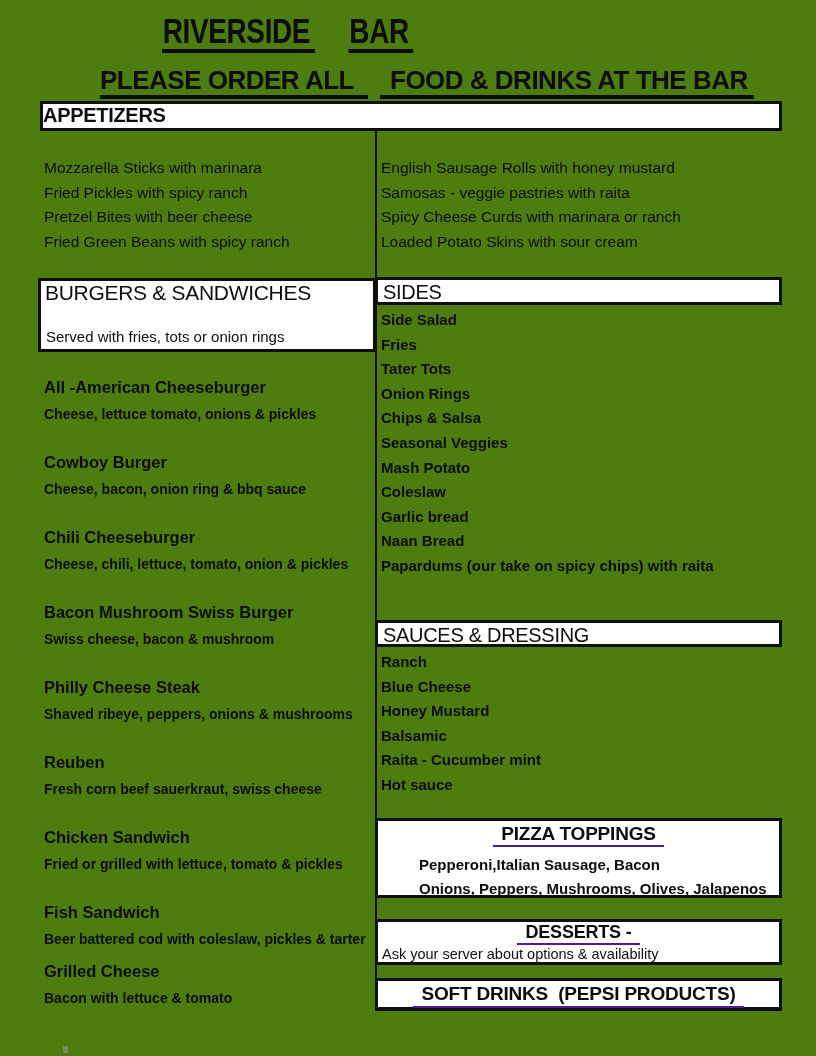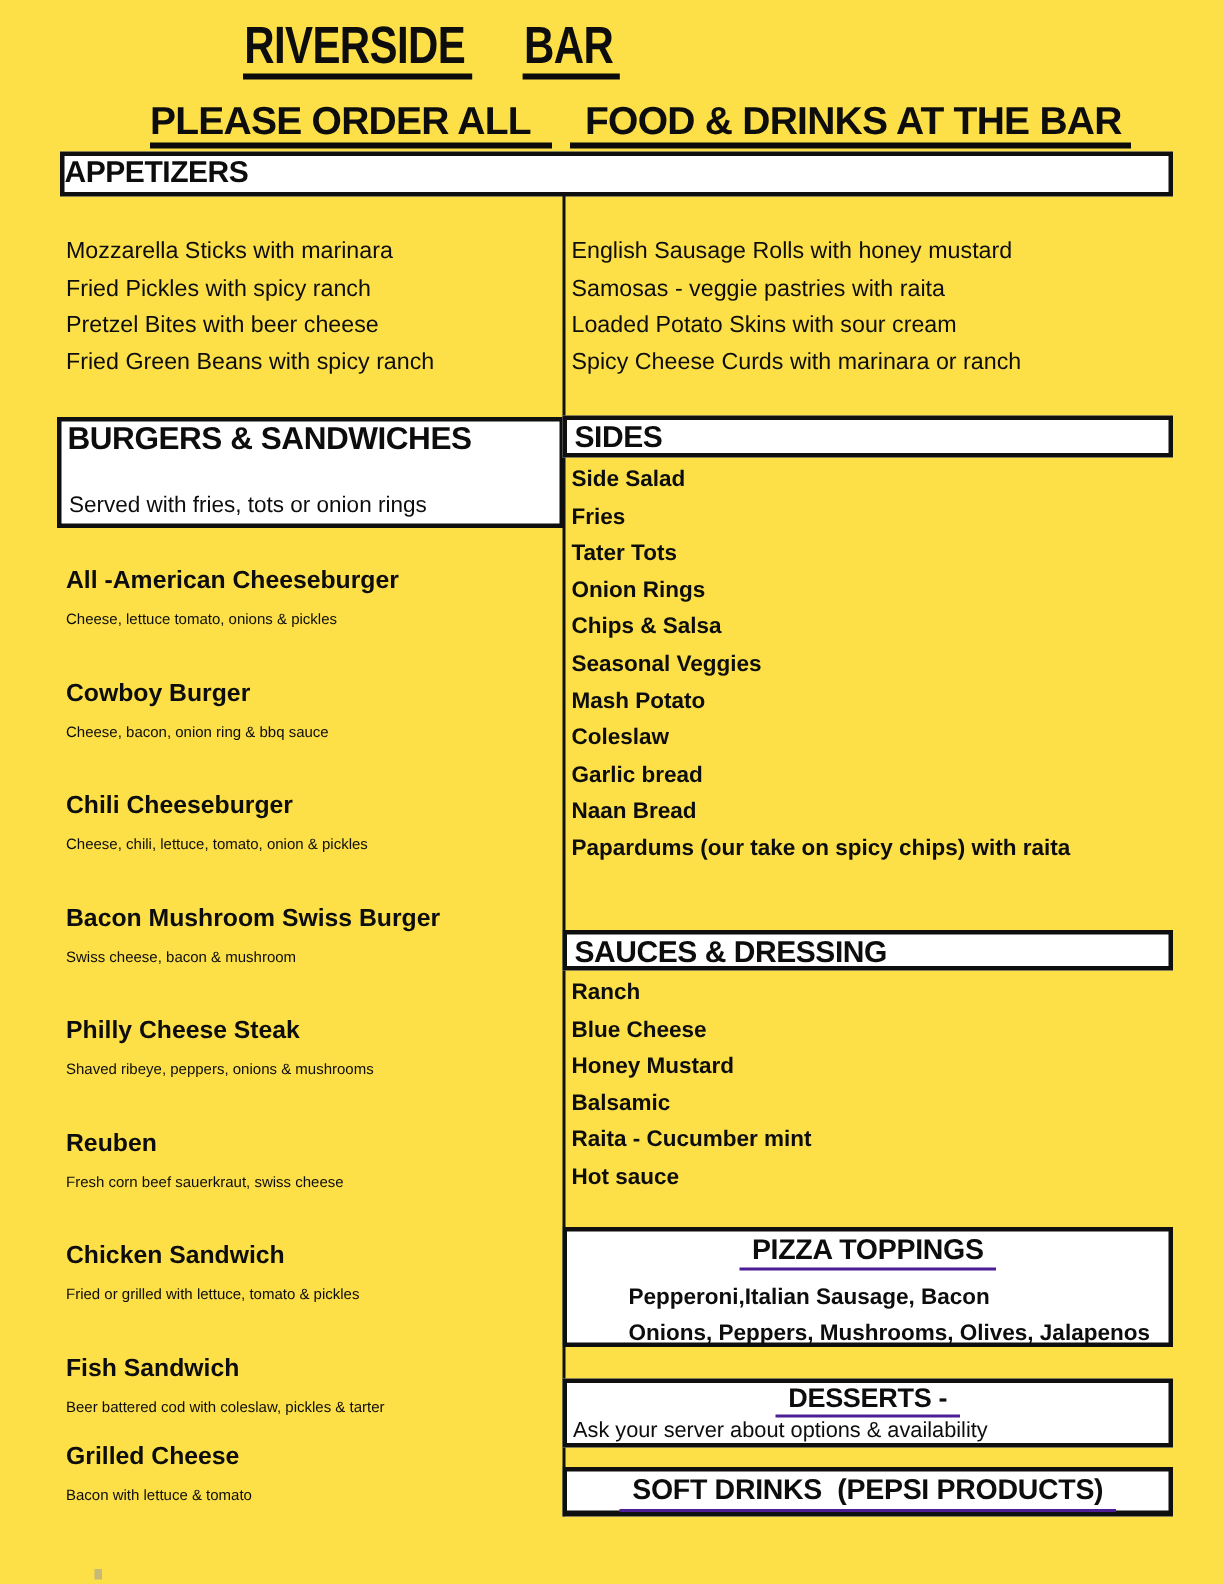--- a/index.html
+++ b/index.html
@@ -1,20 +1,20 @@
 <!DOCTYPE html>
 <html><head>
 <meta charset="utf-8">
 <style>
   html,body { margin:0; padding:0; background:#e8e8e8; }
   .page {
     position:relative;
     width:816px; height:1056px;
     margin:0 auto;
-    background:#fde047;
+    background:#4d7c0f;
     font-family:"Liberation Sans", sans-serif;
     color:#0d0d0d;
     overflow:hidden;
     box-sizing:border-box;
   }
   .page * { box-sizing:border-box; }
 
   
   .title-row {
     position:absolute; left:162px; top:14px;
@@ -36,21 +36,21 @@
     border-bottom:4px solid #0b0b0b;
     padding-bottom:2px;
     white-space:nowrap;
   }
   .subtitle-1 { left:100px; padding-right:14px; }
   .subtitle-2 { left:380px; padding-left:10px; padding-right:6px; }
 
   
   .box { position:absolute; border:3px solid #0f0f0f; background:#fff; }
   .sec-header {
-    font-size:20px; font-weight:700; letter-spacing:-0.3px;
+    font-size:20px; font-weight:400; letter-spacing:-0.3px;
     line-height:22px; padding:1px 0 0 5px; white-space:nowrap;
   }
 
   
   .appetizers-box { left:40px; top:101px; width:742px; height:30px; }
   .app-header {
     display:block; width:505px; text-align:left;
     font-size:20px; font-weight:700; line-height:23px; letter-spacing:-0.3px;
   }
   .divider { position:absolute; left:375px; top:130px; width:2px; height:881px; background:#111; }
@@ -64,21 +64,21 @@
   .burgers-box { left:38px; top:278px; width:338px; height:74px; }
   .burgers-box .sec-header { font-size:21px; padding-left:4px; }
   .burgers-note {
     position:absolute; left:5px; bottom:4px;
     font-size:15px; font-weight:400; white-space:nowrap;
   }
   .burger-list { position:absolute; left:44px; top:376px; width:333px; }
   .burger-item { margin-bottom:28px; }
   .burger-list > div:nth-of-type(8) { margin-bottom:12px; }
   .b-name { font-size:16.5px; font-weight:700; line-height:22px; margin-bottom:7px; white-space:nowrap; }
-  .b-desc { font-size:10px; font-weight:400; line-height:18px; white-space:nowrap; }
+  .b-desc { font-size:14px; font-weight:700; line-height:18px; white-space:nowrap; }
 
   
   .sides-box  { left:375px; top:277px; width:407px; height:28px; }
   .sauces-box { left:375px; top:620px; width:407px; height:27px; }
   .side-list {
     position:absolute; left:381px; width:399px;
     font-size:15px; font-weight:700;
   }
   .side-list > div { line-height:24.6px; white-space:nowrap; }
   .sides-list  { top:308px; }
@@ -135,22 +135,22 @@
 
   <div>Mozzarella Sticks with marinara</div>
       <div>Fried Pickles with spicy ranch</div>
       <div>Pretzel Bites with beer cheese</div>
       <div>Fried Green Beans with spicy ranch</div>
     </div>
   <div class="app-col app-right">
 
   <div>English Sausage Rolls with honey mustard</div>
       <div>Samosas - veggie pastries with raita</div>
+      <div>Spicy Cheese Curds with marinara or ranch</div>
       <div>Loaded Potato Skins with sour cream</div>
-      <div>Spicy Cheese Curds with marinara or ranch</div>
     </div>
 
   <div class="box burgers-box">
     <div class="sec-header">BURGERS &amp; SANDWICHES</div>
     <div class="burgers-note">Served with fries, tots or onion rings</div>
   </div>
   <div class="burger-list">
 
       <div class="burger-item">
         <div class="b-name">All -American Cheeseburger</div>

